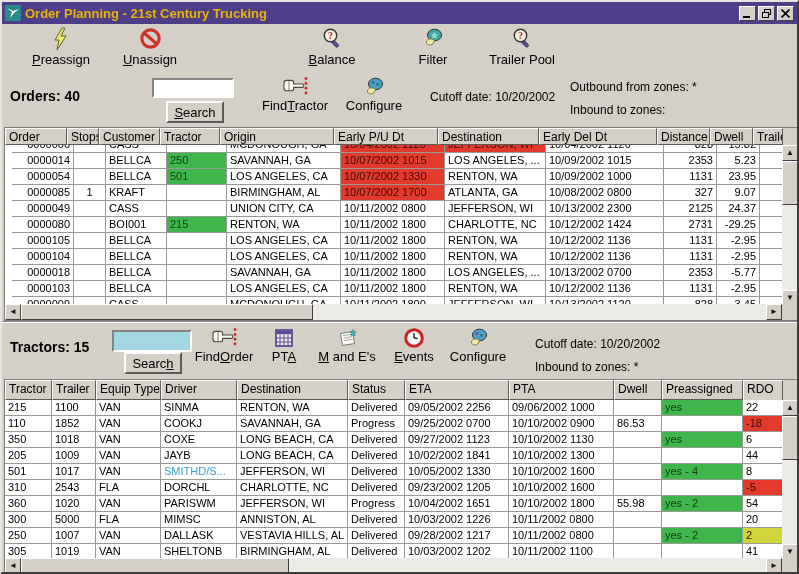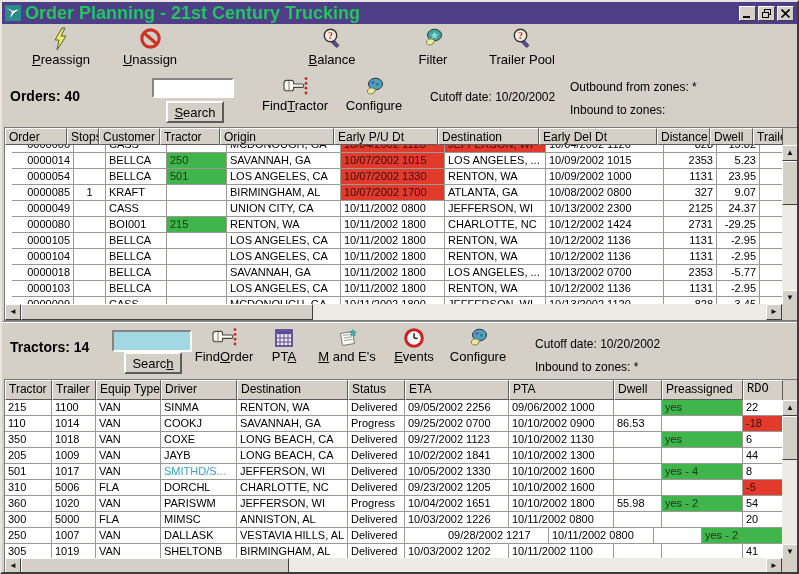--- a/index.html
+++ b/index.html
@@ -3,21 +3,21 @@
 <meta charset="utf-8">
 <style>
   html,body{margin:0;padding:0;background:#6b6b6b;}
   *{box-sizing:border-box;}
   .win{position:relative;width:799px;height:574px;background:#d4d0c8;overflow:hidden;
        font-family:"Liberation Sans",sans-serif;border:2px solid;border-color:#e8e5df #3c3c3c #3c3c3c #e8e5df;}
   
   .titlebar{position:absolute;left:0;top:0;width:100%;height:22px;background:#4e3d87;
             display:flex;align-items:center;padding:0 3px;}
   .app-ic{width:16px;height:16px;margin-right:4px;flex:0 0 auto;}
-  .title{color:#22c55e;font-size:18px;font-weight:bold;flex:1;white-space:nowrap;overflow:hidden;}
+  .title{color:#eab308;font-size:13px;font-weight:bold;flex:1;white-space:nowrap;overflow:hidden;}
   .winbtns{display:flex;gap:2px;}
   .wbtn{width:17px;height:15px;background:#d4d0c8;border:1px solid;border-color:#fff #404040 #404040 #fff;
         padding:0;display:flex;align-items:center;justify-content:center;cursor:default;}
   
   .toolbar{position:absolute;left:0;top:22px;width:100%;height:46px;background:#d4d0c8;}
   .tb-item{position:absolute;top:3px;text-align:center;}
   .tb-ic{display:block;height:24px;}
   .tb-lb{display:block;font-size:13px;color:#000;margin-top:1px;white-space:nowrap;}
   .toolbar-sep{position:absolute;left:0;top:68px;width:100%;height:2px;
                border-top:1px solid #8a8a8a;border-bottom:1px solid #fff;}
@@ -337,21 +337,21 @@
         <div class="sbtn" style="left:0;top:0;">◄</div>
         <div class="hthumb" style="left:16px;width:292px;"></div>
         <div class="sbtn" style="right:0;top:0;">►</div>
       </div>
       <div class="corner"></div>
     </div>
 
   <div class="mid-sep"></div>
 
   <div class="sect" style="top:321px;height:56px;">
-    <span class="sect-title" style="left:8px;top:16px;">Tractors: 14</span>
+    <span class="sect-title" style="left:8px;top:16px;">Tractors: 15</span>
     <input class="search-box" style="left: 110px; top: 7px; width: 80px; height: 22px; background: rgb(162, 216, 227);" value="">
     <button class="btn" id="tractorsSearchBtn" style="left:122px;top:29px;width:58px;height:22px;">Searc<u>h</u></button>
     <span id="tractorsTools"><span class="tool" style="left:183px;width:78px;top:4px;">
           <span class="tool-ic"><svg width="28" height="21" viewBox="0 0 28 21">
               <path d="M3 7 q0 -2.6 2.6 -2.6 h5 q2 0 2 2 v1.6 h8.5 a1.7 1.7 0 0 1 0 3.4 h-8.5 v1.4 q0 2 -2 2 h-5 q-2.6 0 -2.6 -2.6 z" fill="#fffef2" stroke="#444" stroke-width="1.1"></path>
               <line x1="8" y1="4.6" x2="8" y2="14.6" stroke="#444" stroke-width="0.7"></line>
               <circle cx="25" cy="2.6" r="1.4" fill="#cc2222"></circle>
               <circle cx="25" cy="7.4" r="1.4" fill="#cc2222"></circle>
               <circle cx="25" cy="12.2" r="1.4" fill="#cc2222"></circle>
               <circle cx="25" cy="17" r="1.4" fill="#cc2222"></circle>
@@ -406,39 +406,39 @@
         <div class="hcell" style="width:47px;height:20px;">Tractor</div>
         <div class="hcell" style="width:44px;height:20px;">Trailer</div>
         <div class="hcell" style="width:65px;height:20px;">Equip Type</div>
         <div class="hcell" style="width:76px;height:20px;">Driver</div>
         <div class="hcell" style="width:111px;height:20px;">Destination</div>
         <div class="hcell" style="width:57px;height:20px;">Status</div>
         <div class="hcell" style="width:104px;height:20px;">ETA</div>
         <div class="hcell" style="width:105px;height:20px;">PTA</div>
         <div class="hcell" style="width:48px;height:20px;">Dwell</div>
         <div class="hcell" style="width:81px;height:20px;">Preassigned</div>
-        <div class="hcell" style="width:40px;height:24px;font-family:Liberation Mono, monospace;">RDO</div>
+        <div class="hcell" style="width:40px;height:24px;">RDO</div>
       </div>
       <div class="gbody" style="height:160px;width:777px;">
         <div class="grow" style="height:16px;">
           <div class="gcell al" style="width:47px;">215</div>
           <div class="gcell al" style="width:44px;">1100</div>
           <div class="gcell al" style="width:65px;">VAN</div>
           <div class="gcell al" style="width:76px;">SINMA</div>
           <div class="gcell al" style="width:111px;">RENTON, WA</div>
           <div class="gcell al" style="width:57px;">Delivered</div>
           <div class="gcell al" style="width:104px;">09/05/2002 2256</div>
           <div class="gcell al" style="width:105px;">09/06/2002 1000</div>
           <div class="gcell al" style="width:48px;"></div>
           <div class="gcell al hl-green" style="width:81px;">yes</div>
           <div class="gcell al" style="width:40px;">22</div>
         </div>
         <div class="grow" style="height:16px;">
           <div class="gcell al" style="width:47px;">110</div>
-          <div class="gcell al" style="width:44px;">1014</div>
+          <div class="gcell al" style="width:44px;">1852</div>
           <div class="gcell al" style="width:65px;">VAN</div>
           <div class="gcell al" style="width:76px;">COOKJ</div>
           <div class="gcell al" style="width:111px;">SAVANNAH, GA</div>
           <div class="gcell al" style="width:57px;">Progress</div>
           <div class="gcell al" style="width:104px;">09/25/2002 0700</div>
           <div class="gcell al" style="width:105px;">10/10/2002 0900</div>
           <div class="gcell al" style="width:48px;">86.53</div>
           <div class="gcell al" style="width:81px;"></div>
           <div class="gcell al hl-red" style="width:40px;">-18</div>
         </div>
@@ -476,21 +476,21 @@
           <div class="gcell al" style="width:111px;">JEFFERSON, WI</div>
           <div class="gcell al" style="width:57px;">Delivered</div>
           <div class="gcell al" style="width:104px;">10/05/2002 1330</div>
           <div class="gcell al" style="width:105px;">10/10/2002 1600</div>
           <div class="gcell al" style="width:48px;"></div>
           <div class="gcell al hl-green" style="width:81px;">yes - 4</div>
           <div class="gcell al" style="width:40px;">8</div>
         </div>
         <div class="grow" style="height:16px;">
           <div class="gcell al" style="width:47px;">310</div>
-          <div class="gcell al" style="width:44px;">5006</div>
+          <div class="gcell al" style="width:44px;">2543</div>
           <div class="gcell al" style="width:65px;">FLA</div>
           <div class="gcell al" style="width:76px;">DORCHL</div>
           <div class="gcell al" style="width:111px;">CHARLOTTE, NC</div>
           <div class="gcell al" style="width:57px;">Delivered</div>
           <div class="gcell al" style="width:104px;">09/23/2002 1205</div>
           <div class="gcell al" style="width:105px;">10/10/2002 1600</div>
           <div class="gcell al" style="width:48px;"></div>
           <div class="gcell al" style="width:81px;"></div>
           <div class="gcell al hl-red" style="width:40px;">-5</div>
         </div>
@@ -520,21 +520,21 @@
           <div class="gcell al" style="width:81px;"></div>
           <div class="gcell al" style="width:40px;">20</div>
         </div>
         <div class="grow" style="height:16px;">
           <div class="gcell al" style="width:47px;">250</div>
           <div class="gcell al" style="width:44px;">1007</div>
           <div class="gcell al" style="width:65px;">VAN</div>
           <div class="gcell al" style="width:76px;">DALLASK</div>
           <div class="gcell al" style="width:111px;">VESTAVIA HILLS, AL</div>
           <div class="gcell al" style="width:57px;">Delivered</div>
-          <div class="gcell al" style="width:104px;margin-left:40px;">09/28/2002 1217</div>
+          <div class="gcell al" style="width:104px;">09/28/2002 1217</div>
           <div class="gcell al" style="width:105px;">10/11/2002 0800</div>
           <div class="gcell al" style="width:48px;"></div>
           <div class="gcell al hl-green" style="width:81px;">yes - 2</div>
           <div class="gcell al hl-yellow" style="width:40px;">2</div>
         </div>
         <div class="grow" style="height:16px;">
           <div class="gcell al" style="width:47px;">305</div>
           <div class="gcell al" style="width:44px;">1019</div>
           <div class="gcell al" style="width:65px;">VAN</div>
           <div class="gcell al" style="width:76px;">SHELTONB</div>

